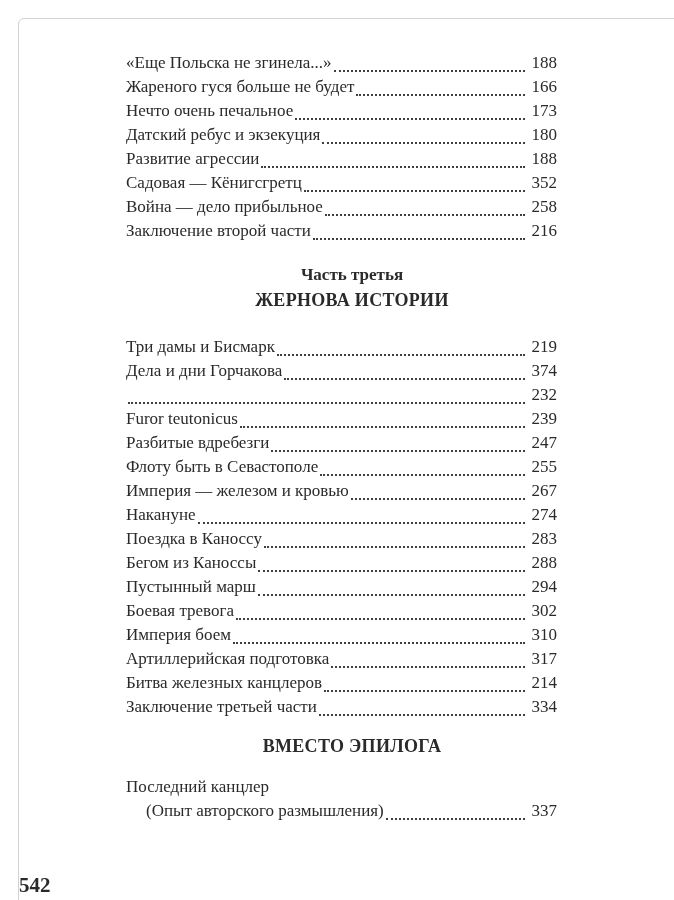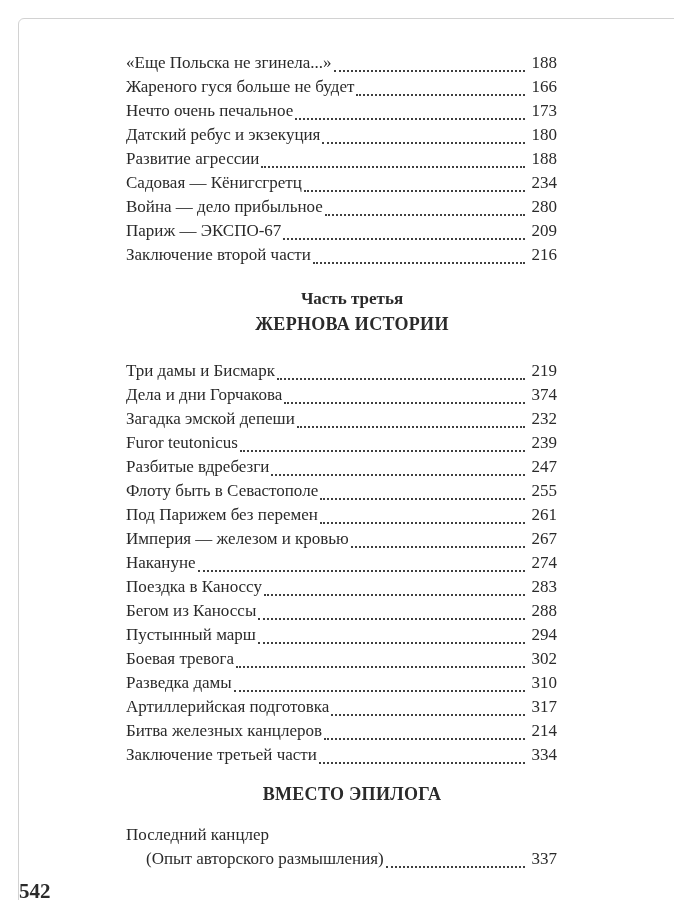--- a/index.html
+++ b/index.html
@@ -117,31 +117,26 @@
           <span class="pagenum">180</span>
         </div>
         <div class="entry">
           <span class="title">Развитие агрессии</span>
           <span class="leader"></span>
           <span class="pagenum">188</span>
         </div>
         <div class="entry">
           <span class="title">Садовая — Кёнигсгретц</span>
           <span class="leader"></span>
-          <span class="pagenum">234</span>
+          <span class="pagenum">352</span>
         </div>
         <div class="entry">
           <span class="title">Война — дело прибыльное</span>
           <span class="leader"></span>
-          <span class="pagenum">280</span>
-        </div>
-        <div class="entry">
-          <span class="title">Париж — ЭКСПО-67</span>
-          <span class="leader"></span>
-          <span class="pagenum">209</span>
+          <span class="pagenum">258</span>
         </div>
         <div class="entry">
           <span class="title">Заключение второй части</span>
           <span class="leader"></span>
           <span class="pagenum">216</span>
         </div>
       </div>
       <div class="section-heading">
         <div class="heading-line">Часть третья</div>
         <div class="heading-line">ЖЕРНОВА ИСТОРИИ</div>
@@ -151,45 +146,39 @@
           <span class="title">Три дамы и Бисмарк</span>
           <span class="leader"></span>
           <span class="pagenum">219</span>
         </div>
         <div class="entry">
           <span class="title">Дела и дни Горчакова</span>
           <span class="leader"></span>
           <span class="pagenum">374</span>
         </div>
         <div class="entry">
-          <span class="title">Загадка эмской депеши</span>
           <span class="leader"></span>
           <span class="pagenum">232</span>
         </div>
         <div class="entry">
           <span class="title">Furor teutonicus</span>
           <span class="leader"></span>
           <span class="pagenum">239</span>
         </div>
         <div class="entry">
           <span class="title">Разбитые вдребезги</span>
           <span class="leader"></span>
           <span class="pagenum">247</span>
         </div>
         <div class="entry">
           <span class="title">Флоту быть в Севастополе</span>
           <span class="leader"></span>
           <span class="pagenum">255</span>
         </div>
         <div class="entry">
-          <span class="title">Под Парижем без перемен</span>
-          <span class="leader"></span>
-          <span class="pagenum">261</span>
-        </div>
-        <div class="entry">
           <span class="title">Империя — железом и кровью</span>
           <span class="leader"></span>
           <span class="pagenum">267</span>
         </div>
         <div class="entry">
           <span class="title">Накануне</span>
           <span class="leader"></span>
           <span class="pagenum">274</span>
         </div>
         <div class="entry">
@@ -206,21 +195,21 @@
           <span class="title">Пустынный марш</span>
           <span class="leader"></span>
           <span class="pagenum">294</span>
         </div>
         <div class="entry">
           <span class="title">Боевая тревога</span>
           <span class="leader"></span>
           <span class="pagenum">302</span>
         </div>
         <div class="entry">
-          <span class="title">Разведка дамы</span>
+          <span class="title">Империя боем</span>
           <span class="leader"></span>
           <span class="pagenum">310</span>
         </div>
         <div class="entry">
           <span class="title">Артиллерийская подготовка</span>
           <span class="leader"></span>
           <span class="pagenum">317</span>
         </div>
         <div class="entry">
           <span class="title">Битва железных канцлеров</span>

